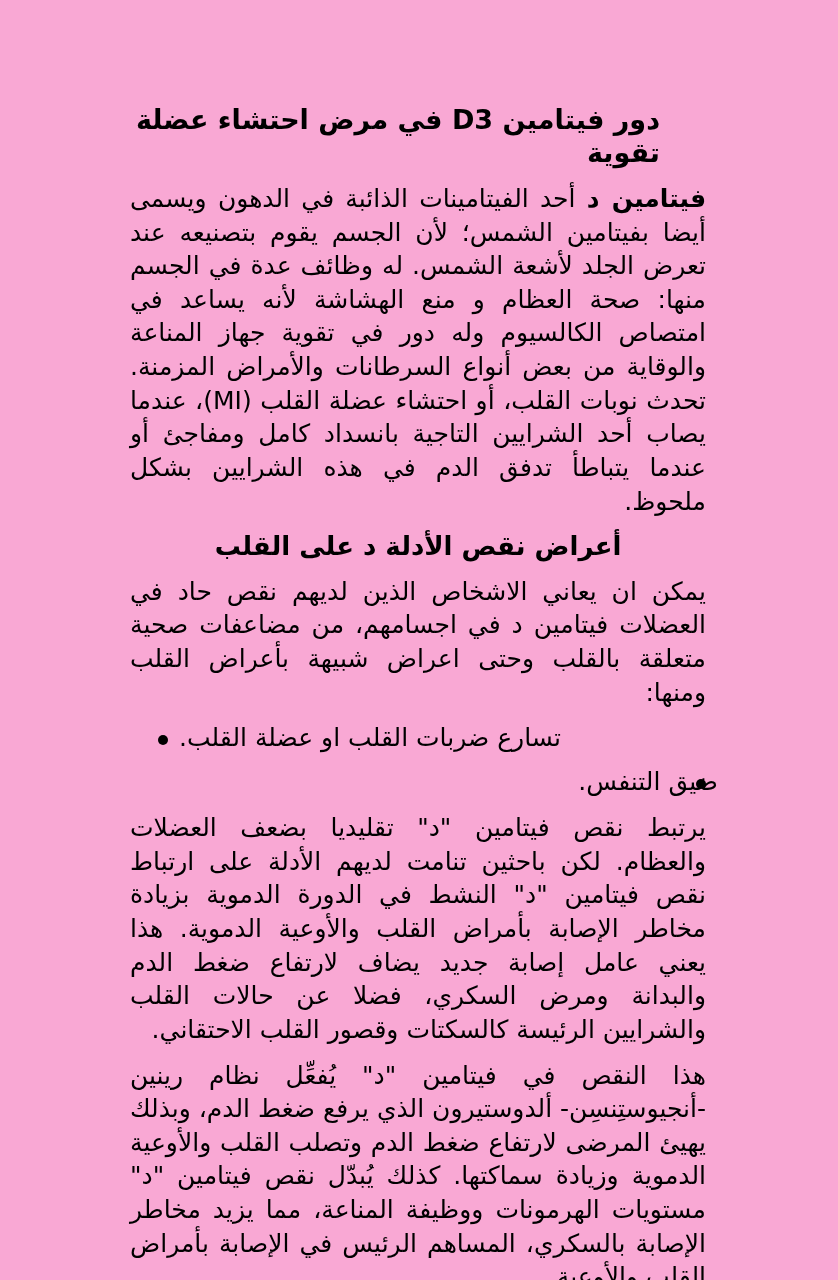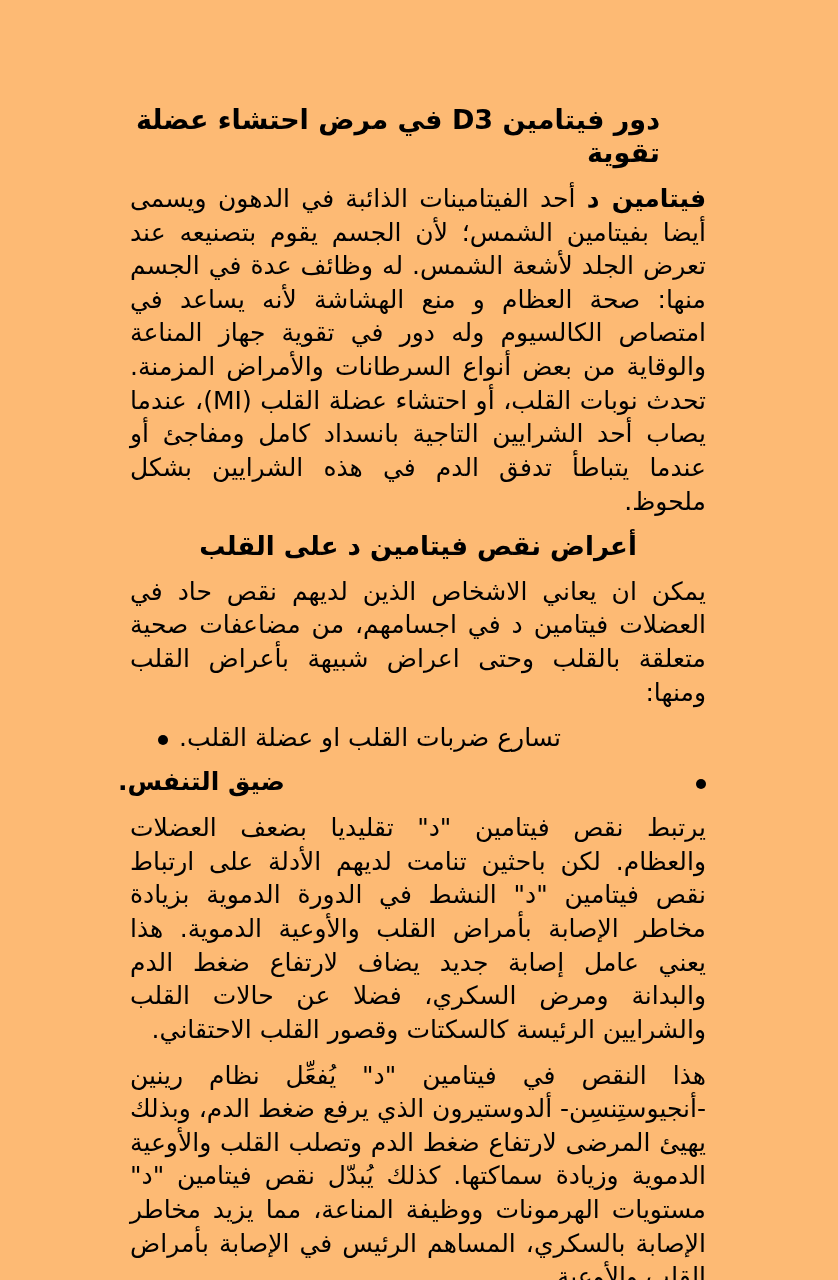--- a/index.html
+++ b/index.html
@@ -12,21 +12,21 @@
     width: 838px;
     height: 1280px;
     overflow: hidden;
     font-family: "DejaVu Sans", "Liberation Sans", sans-serif;
     color: #000000;
   }
   .page {
     position: relative;
     width: 838px;
     height: 1280px;
-    background: #fdba74;
+    background: #f9a8d4;
     box-sizing: border-box;
     padding: 0;
   }
   .content {
     position: absolute;
     top: 104px;
     right: 120px;
     left: 118px;
     direction: rtl;
     text-align: justify;
@@ -80,38 +80,38 @@
     height: 10px;
     border-radius: 50%;
     background: #000;
     vertical-align: middle;
     position: absolute;
     top: 14px;
   }
   li.bullet-row-1 { text-align: center; padding: 0 0 0 0; }
   li.bullet-row-1 .li-text { display:inline-block; margin-right: 96px; }
   li.bullet-row-1 .bullet-dot { left: 40px; }
-  li.bullet-row-2 { text-align: left; font-weight: bold; }
+  li.bullet-row-2 { text-align: right; }
   li.bullet-row-2 .li-text { display:inline-block; margin-right: 0px; }
   li.bullet-row-2 .bullet-dot { right: 12px; }
 </style>
 </head>
 <body>
 
 <div class="page">
   <div class="content">
 
     <h1 class="doc-title">
       <span>دور فيتامين D3 في مرض احتشاء عضلة</span><br>
       <span>تقوية</span>
     </h1>
 
     <p class="body-par"><span class="lead-bold">فيتامين د</span><span> أحد الفيتامينات الذائبة في الدهون ويسمى أيضا بفيتامين الشمس؛ لأن الجسم يقوم بتصنيعه عند تعرض الجلد لأشعة الشمس. له وظائف عدة في الجسم منها: صحة العظام و منع الهشاشة لأنه يساعد في امتصاص الكالسيوم وله دور في تقوية جهاز المناعة والوقاية من بعض أنواع السرطانات والأمراض المزمنة. تحدث نوبات القلب، أو احتشاء عضلة القلب (MI)، عندما يصاب أحد الشرايين التاجية بانسداد كامل ومفاجئ أو عندما يتباطأ تدفق الدم في هذه الشرايين بشكل ملحوظ.</span></p>
 
-    <h2 class="section-heading">أعراض نقص فيتامين د على القلب</h2>
+    <h2 class="section-heading">أعراض نقص الأدلة د على القلب</h2>
 
     <p class="body-par">يمكن ان يعاني الاشخاص الذين لديهم نقص حاد في العضلات فيتامين د في اجسامهم، من مضاعفات صحية متعلقة بالقلب وحتى اعراض شبيهة بأعراض القلب ومنها:</p>
 
     <ul class="symptom-list">
       <li class="bullet-row-1">
         <span class="bullet-dot"></span>
         <span class="li-text">تسارع ضربات القلب او عضلة القلب.</span>
       </li>
       <li class="bullet-row-2">
         <span class="bullet-dot"></span>

